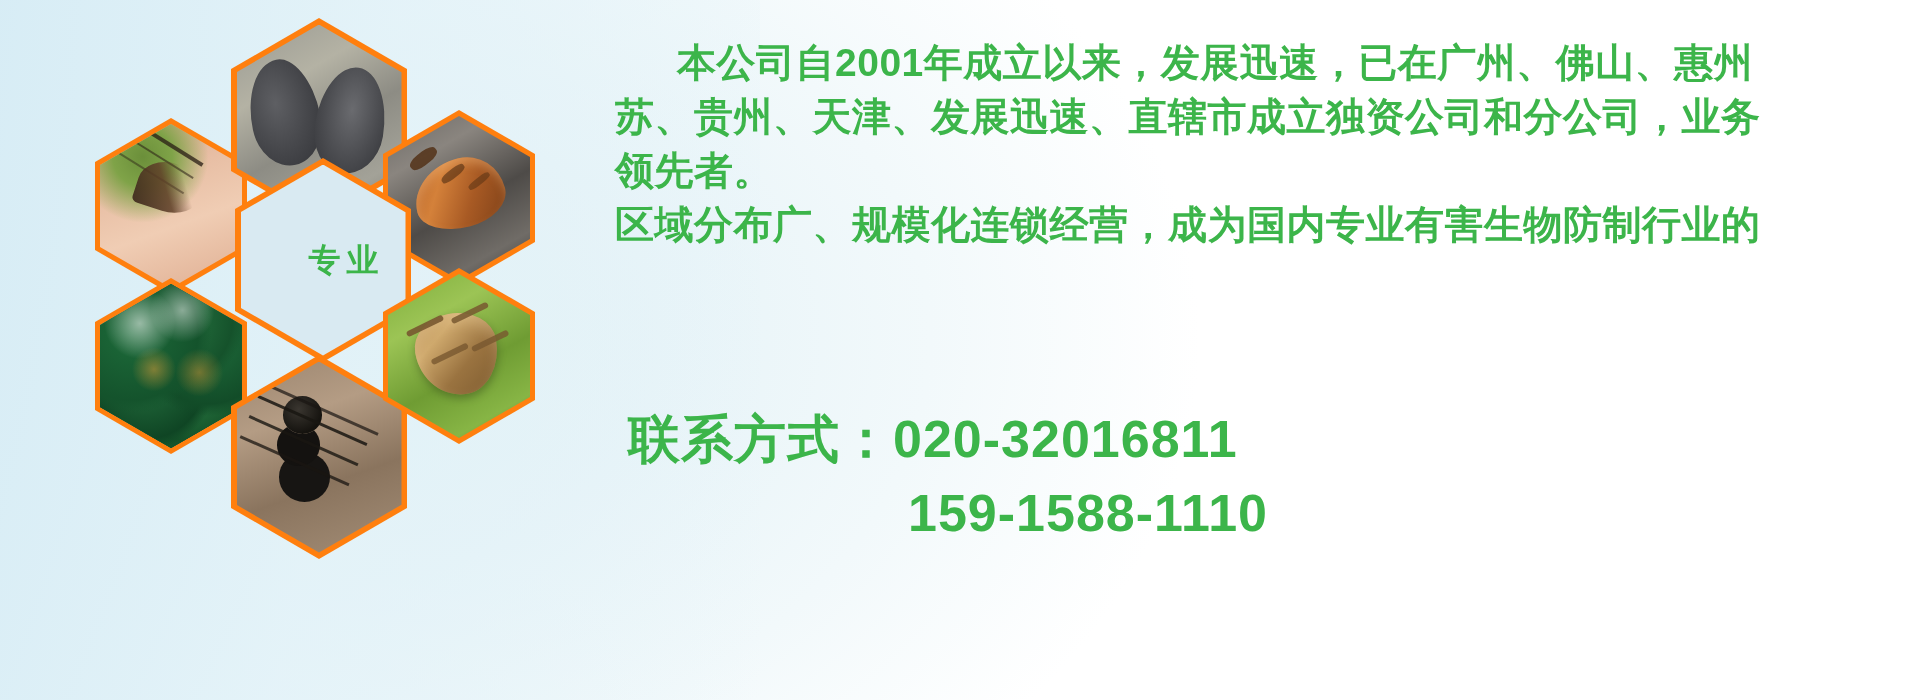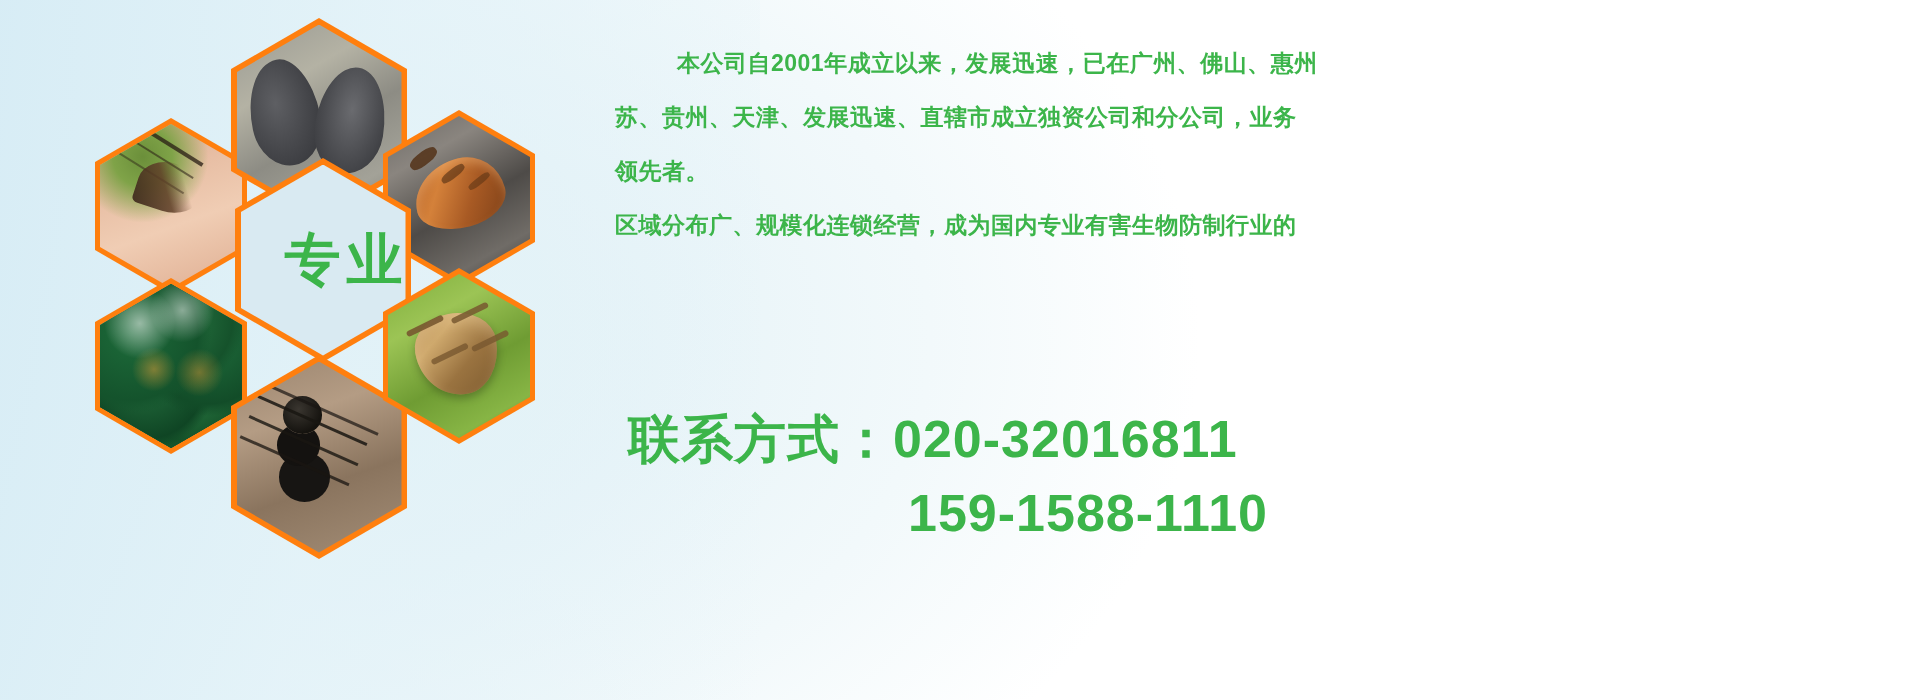--- a/index.html
+++ b/index.html
@@ -97,29 +97,29 @@
 
   .ph-bug{background:linear-gradient(150deg,#7fae3c 0%,#9cc455 28%,#6f9c33 58%,#87b545 82%,#5e8b2a 100%);}
   .ph-bug:before{content:"";position:absolute;left:20%;top:24%;width:58%;height:50%;
       background:linear-gradient(140deg,#b99058 0%,#cfa96d 28%,#9a7340 62%,#7e5c30 100%);
       border-radius:48% 52% 46% 54%/40% 40% 60% 60%;transform:rotate(-10deg);
       box-shadow:inset 0 8px 14px rgba(255,230,180,.3), 0 4px 8px rgba(0,0,0,.25);}
   .ph-bug:after{content:"";position:absolute;left:12%;top:30%;width:28%;height:6px;
       background:rgba(120,88,48,.9);border-radius:4px;transform:rotate(-26deg);
       box-shadow:46px 8px 0 0 rgba(120,88,48,.85), 10px 36px 0 0 rgba(120,88,48,.8), 52px 42px 0 0 rgba(120,88,48,.8);}
   .centertext{
-    color:#3cb54a;font-weight:bold;font-size:56px;line-height:1.25;
+    color:#3cb54a;font-weight:bold;font-size:32px;line-height:1.25;
     letter-spacing:6px;text-align:center;white-space:nowrap;margin-left:47px;
   }
   .centertext span{display:block;}
 
   
   .copy{
     position:absolute;left:615px;top:36px;width:1300px;
-    color:#3cb54a;font-size:23px;line-height:54px;font-weight:bold;
+    color:#3cb54a;font-size:39px;line-height:54px;font-weight:bold;
     letter-spacing:.5px;
   }
   .copy p{margin:0;}
   .copy p.first{text-indent:62px;}
 
   .contact{
     position:absolute;left:620px;top:402px;width:1300px;
     color:#3cb54a;font-weight:bold;font-size:52px;line-height:74px;
     letter-spacing:1px;
   }

